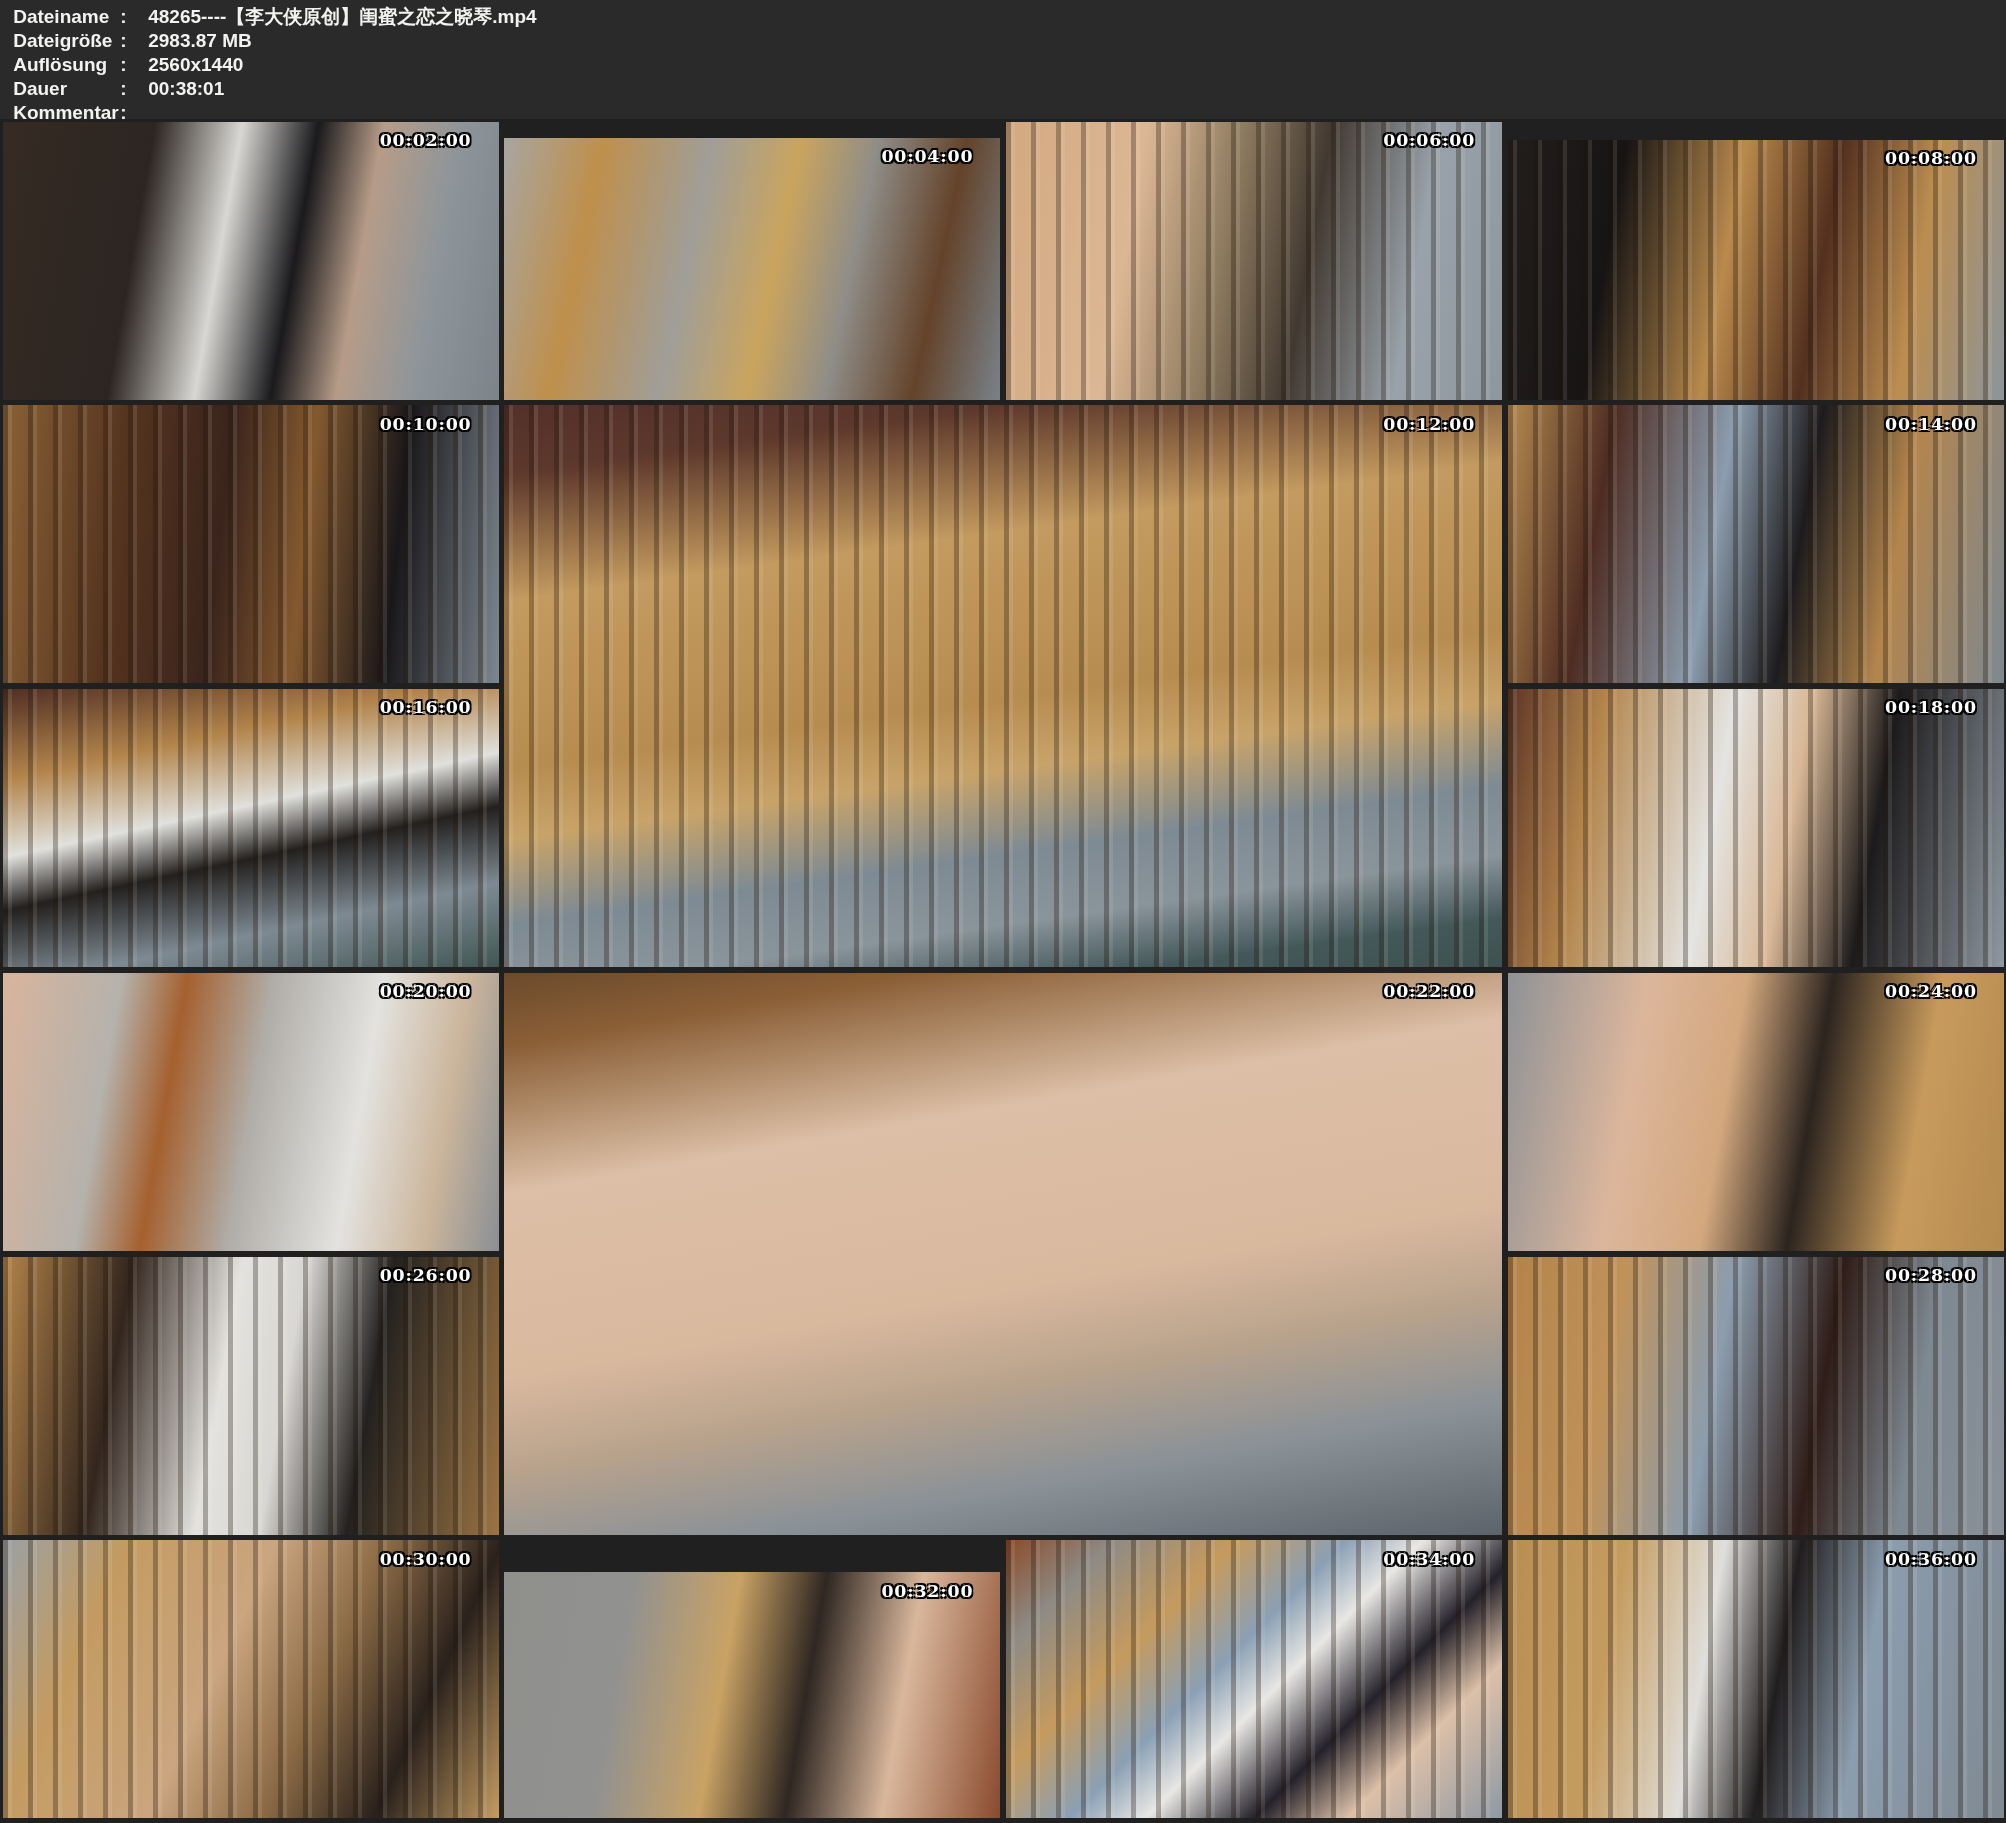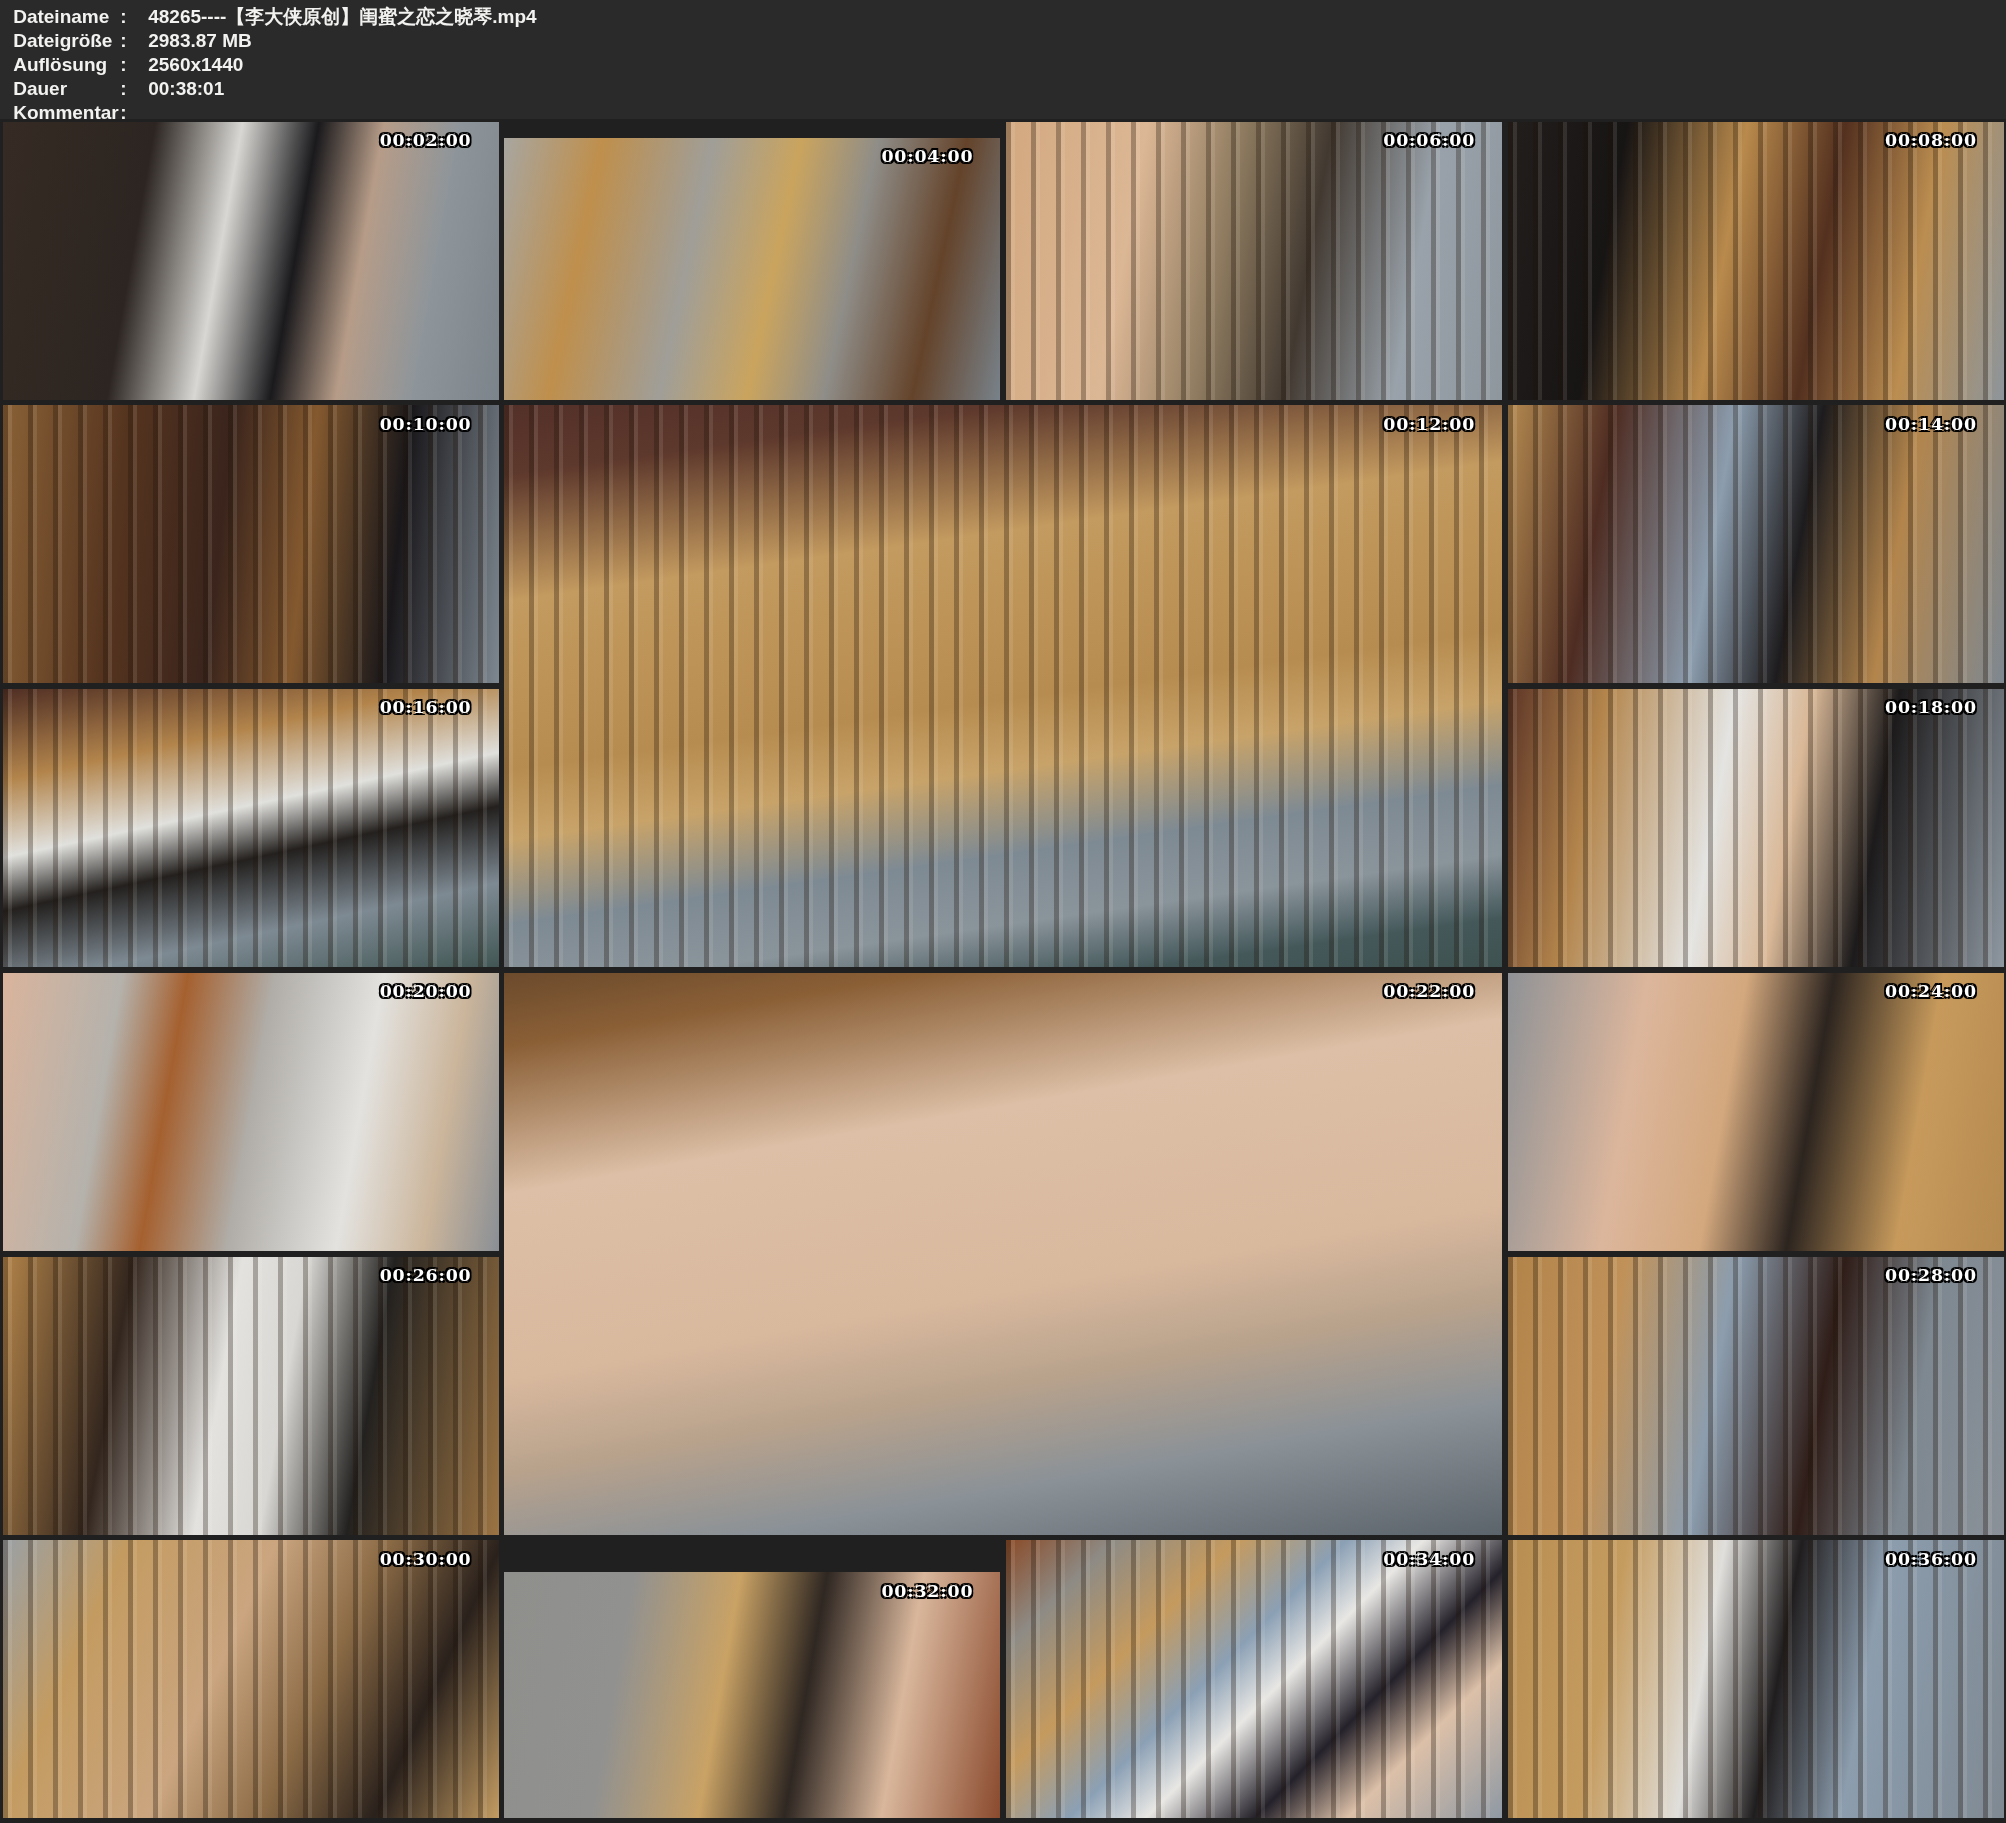--- a/index.html
+++ b/index.html
@@ -102,21 +102,21 @@
   <div class="grid">
       <div class="thumb" style="background: linear-gradient(100deg, rgb(54, 43, 36) 0%, rgb(44, 37, 33) 28%, rgb(216, 215, 211) 44%, rgb(26, 25, 28) 58%, rgb(182, 156, 136) 70%, rgb(142, 149, 154) 84%, rgb(124, 132, 139) 100%);">
         <span class="ts">00:02:00</span>
       </div>
       <div class="thumb" style="background: linear-gradient(102deg, rgb(168, 166, 160) 0%, rgb(191, 143, 76) 18%, rgb(160, 158, 152) 38%, rgb(202, 164, 94) 54%, rgb(143, 141, 136) 68%, rgb(100, 67, 42) 84%, rgb(120, 130, 138) 100%); margin-top: 16px;">
         <span class="ts">00:04:00</span>
       </div>
       <div class="thumb" style="background: repeating-linear-gradient(90deg, rgba(30, 18, 8, 0.3) 0px, rgba(30, 18, 8, 0.3) 5px, rgba(255, 248, 235, 0.1) 5px, rgba(255, 248, 235, 0.1) 9px, rgba(30, 18, 8, 0) 9px, rgba(30, 18, 8, 0) 25px), linear-gradient(100deg, rgb(210, 168, 127) 0%, rgb(220, 183, 149) 26%, rgb(141, 122, 95) 44%, rgb(66, 57, 49) 60%, rgb(153, 162, 170) 80%, rgb(142, 151, 158) 100%);">
         <span class="ts">00:06:00</span>
       </div>
-      <div class="thumb" style="background: repeating-linear-gradient(90deg, rgba(30, 18, 8, 0.3) 0px, rgba(30, 18, 8, 0.3) 5px, rgba(255, 248, 235, 0.1) 5px, rgba(255, 248, 235, 0.1) 9px, rgba(30, 18, 8, 0) 9px, rgba(30, 18, 8, 0) 25px), linear-gradient(100deg, rgb(34, 30, 28) 0%, rgb(23, 20, 20) 22%, rgb(185, 138, 76) 44%, rgb(83, 48, 31) 62%, rgb(187, 141, 80) 80%, rgb(141, 149, 155) 100%);">
+      <div class="thumb" style="background: repeating-linear-gradient(90deg, rgba(30, 18, 8, 0.3) 0px, rgba(30, 18, 8, 0.3) 5px, rgba(255, 248, 235, 0.1) 5px, rgba(255, 248, 235, 0.1) 9px, rgba(30, 18, 8, 0) 9px, rgba(30, 18, 8, 0) 25px), linear-gradient(100deg, rgb(34, 30, 28) 0%, rgb(23, 20, 20) 22%, rgb(185, 138, 76) 44%, rgb(83, 48, 31) 62%, rgb(187, 141, 80) 80%, rgb(141, 149, 155) 100%); margin-top: 18px;">
         <span class="ts">00:08:00</span>
       </div>
       <div class="thumb" style="background: repeating-linear-gradient(90deg, rgba(30, 18, 8, 0.3) 0px, rgba(30, 18, 8, 0.3) 5px, rgba(255, 248, 235, 0.1) 5px, rgba(255, 248, 235, 0.1) 9px, rgba(30, 18, 8, 0) 9px, rgba(30, 18, 8, 0) 25px), linear-gradient(96deg, rgb(138, 97, 54) 0%, rgb(85, 52, 31) 24%, rgb(58, 36, 28) 44%, rgb(132, 89, 47) 60%, rgb(25, 23, 26) 78%, rgb(126, 136, 145) 100%);">
         <span class="ts">00:10:00</span>
       </div>
       <div class="thumb large" style="background: repeating-linear-gradient(90deg, rgba(30, 18, 8, 0.3) 0px, rgba(30, 18, 8, 0.3) 5px, rgba(255, 248, 235, 0.1) 5px, rgba(255, 248, 235, 0.1) 9px, rgba(30, 18, 8, 0) 9px, rgba(30, 18, 8, 0) 25px), linear-gradient(172deg, rgb(83, 48, 41) 0%, rgb(93, 56, 44) 10%, rgb(195, 154, 95) 28%, rgb(183, 140, 80) 52%, rgb(200, 163, 105) 62%, rgb(126, 138, 147) 74%, rgb(138, 148, 155) 84%, rgb(68, 88, 90) 93%, rgb(62, 82, 81) 100%);">
         <span class="ts">00:12:00</span>
       </div>
       <div class="thumb" style="background: repeating-linear-gradient(90deg, rgba(30, 18, 8, 0.3) 0px, rgba(30, 18, 8, 0.3) 5px, rgba(255, 248, 235, 0.1) 5px, rgba(255, 248, 235, 0.1) 9px, rgba(30, 18, 8, 0) 9px, rgba(30, 18, 8, 0) 25px), linear-gradient(100deg, rgb(180, 138, 80) 0%, rgb(78, 44, 34) 20%, rgb(140, 157, 174) 42%, rgb(29, 27, 29) 58%, rgb(179, 133, 76) 76%, rgb(126, 136, 145) 100%);">
         <span class="ts">00:14:00</span>

